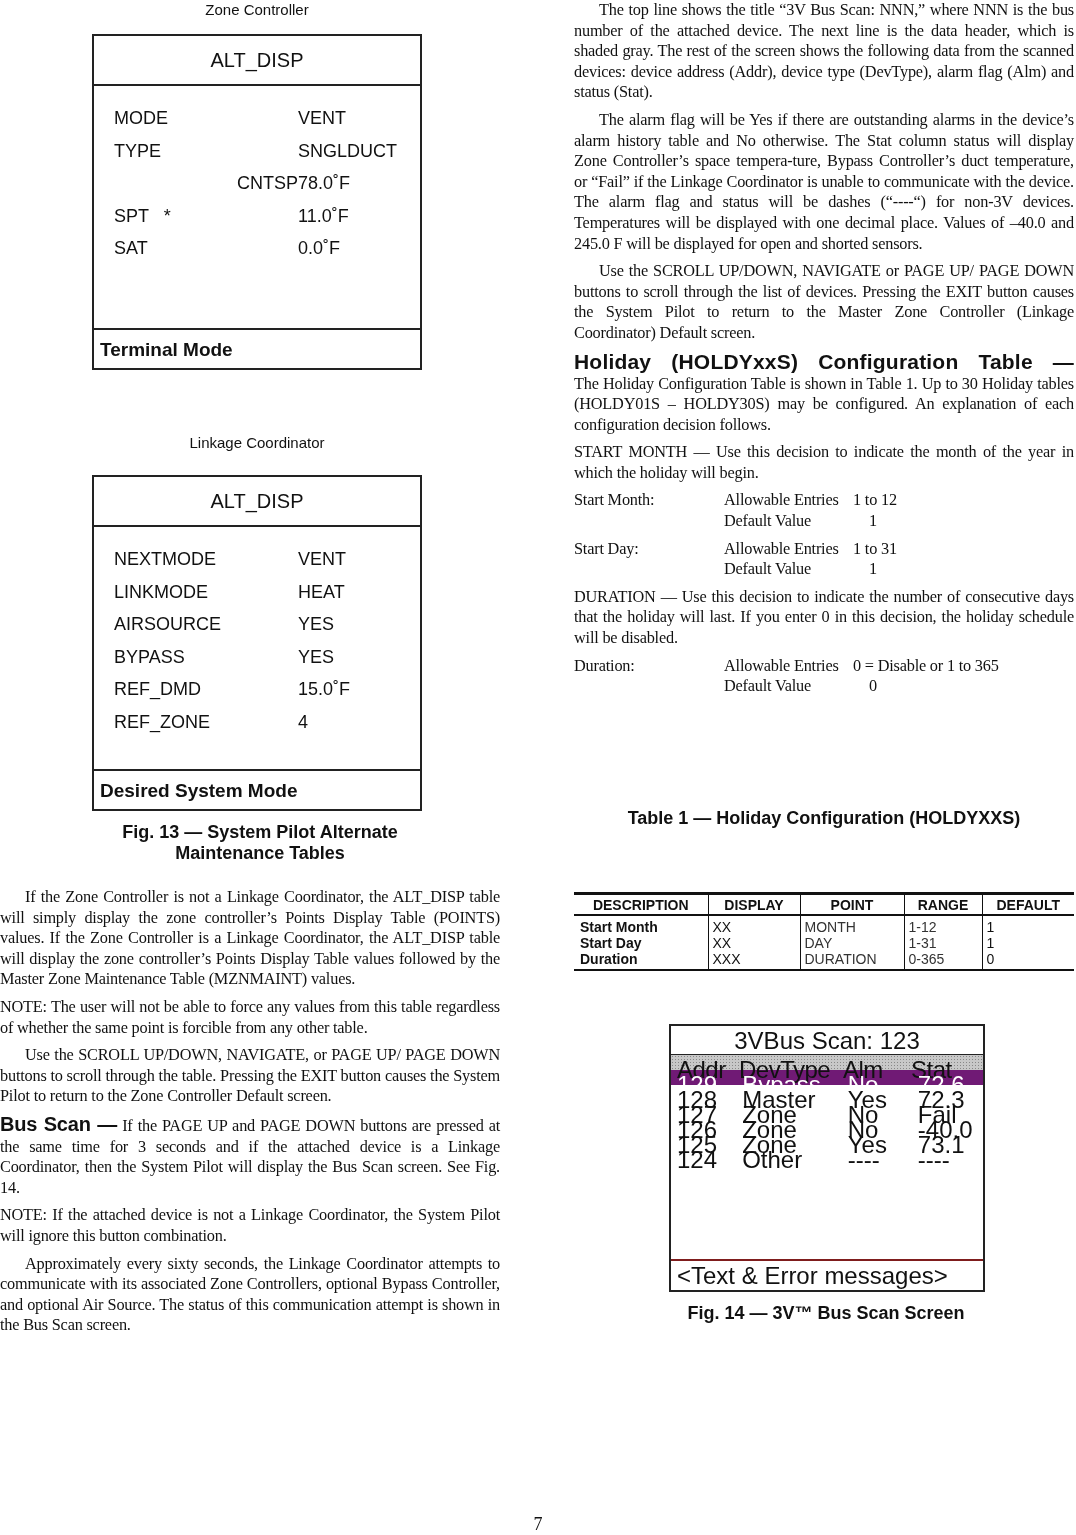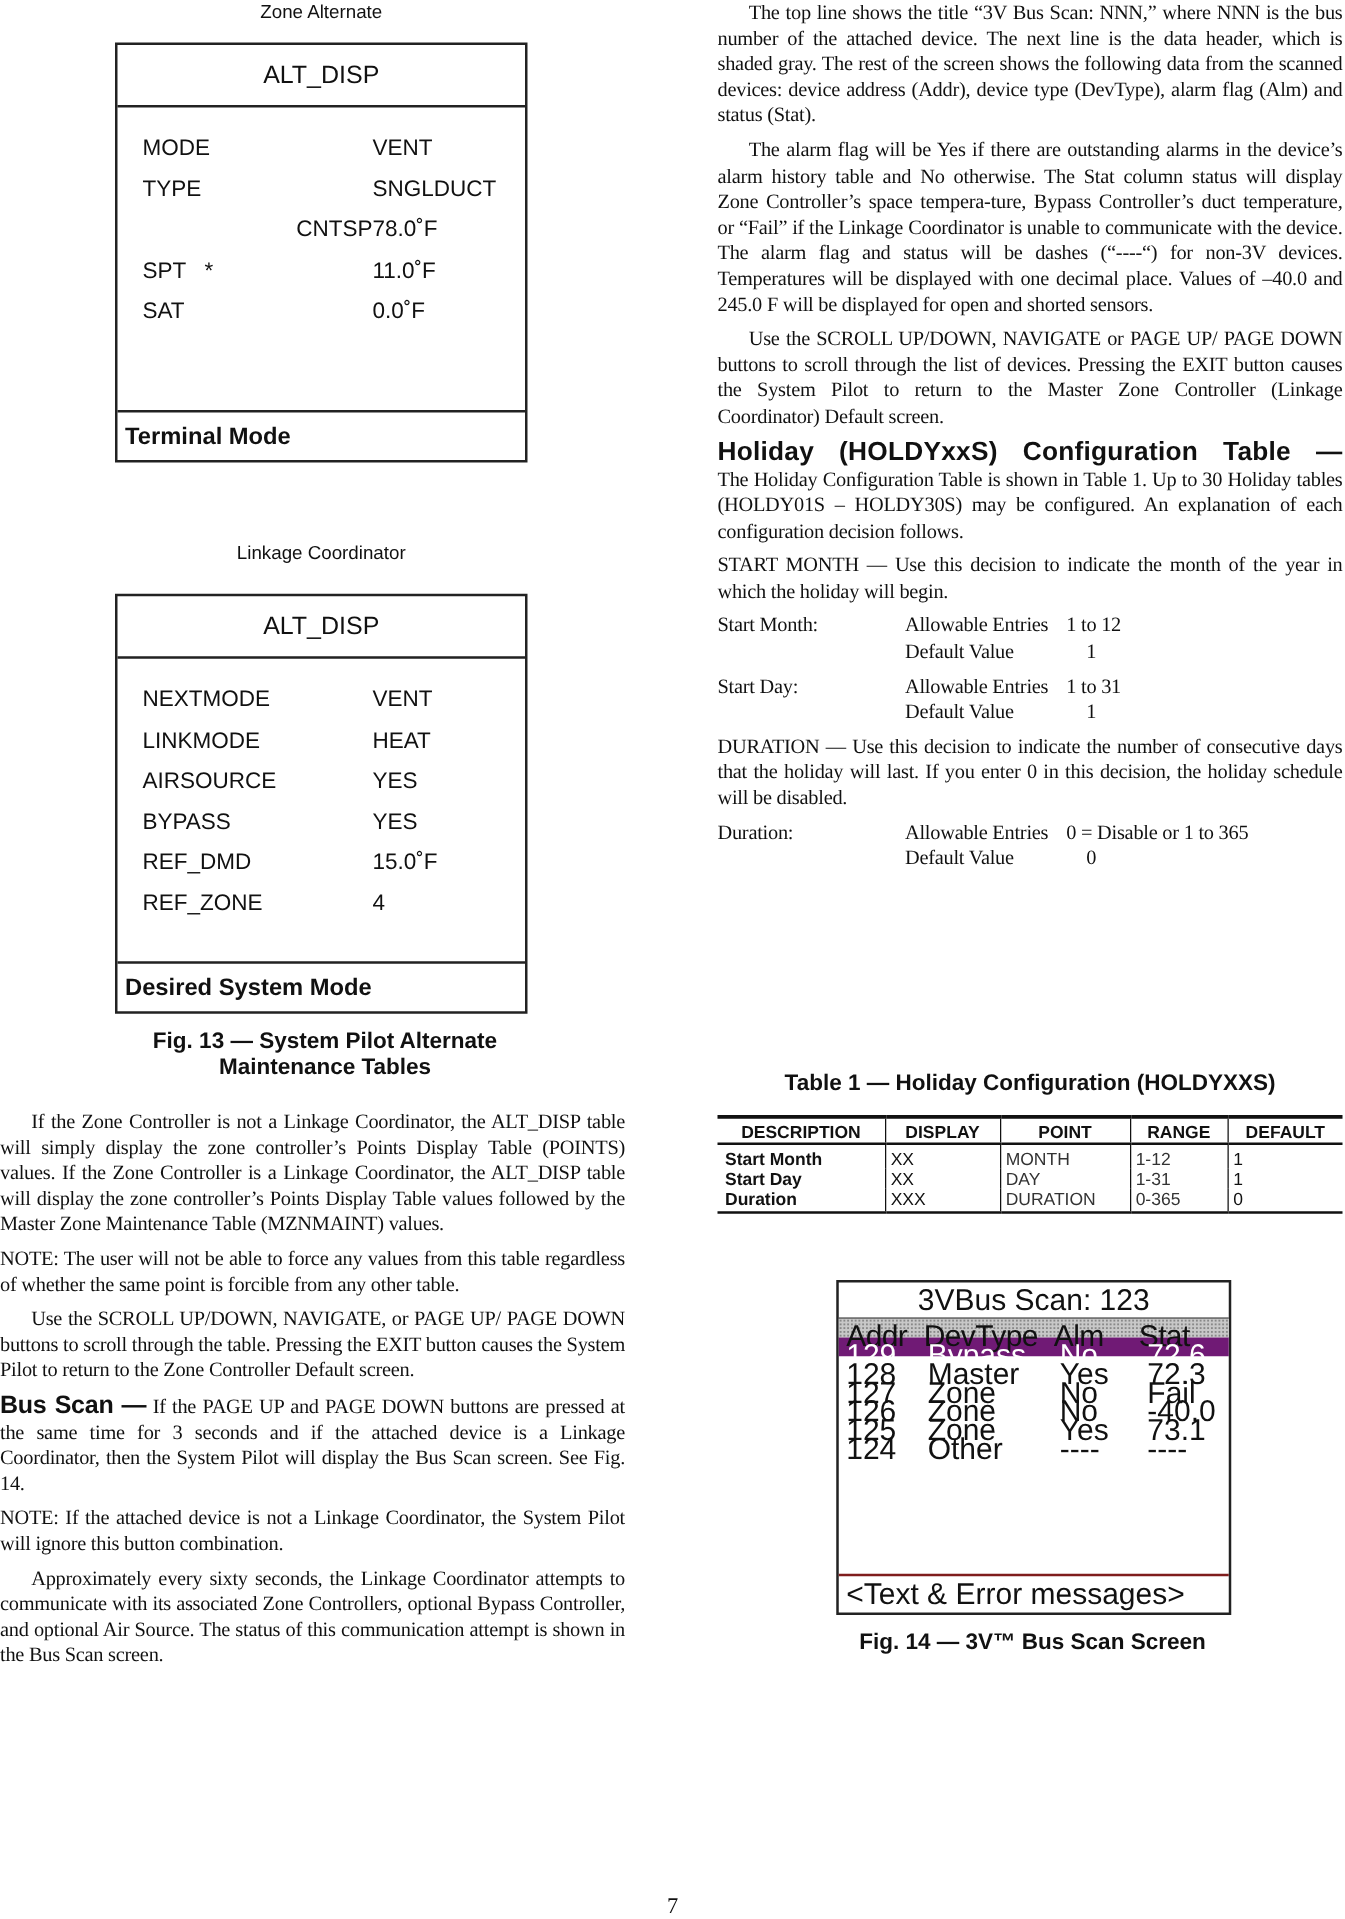--- a/index.html
+++ b/index.html
@@ -23,21 +23,21 @@
     .col p.ind { text-indent: 25px; }
     .head-inline { font-family: "Liberation Sans", sans-serif; font-weight: bold; font-size: 20px; }
     .holiday-head { font-family: "Liberation Sans", sans-serif; font-weight: bold; font-size: 21px; letter-spacing: 0.2px; line-height: 24px; display: block; text-align: justify; text-align-last: justify; }
 
     .entry { display: flex; line-height: 20.6px; margin-bottom: 7px; }
     .entry .lbl { width: 150px; }
     .entry .vals div { display: flex; }
     .entry .vals .dv { width: 135px; }
 
     
-    .t1-title { position: absolute; left: 572px; width: 504px; top: 856px; text-align: center; font-family: "Liberation Sans", sans-serif; font-weight: bold; font-size: 18px; }
+    .t1-title { position: absolute; left: 572px; width: 504px; top: 808px; text-align: center; font-family: "Liberation Sans", sans-serif; font-weight: bold; font-size: 18px; }
     table.t1 { position: absolute; left: 574px; top: 892px; width: 500px; border-collapse: collapse; font-family: "Liberation Sans", sans-serif; font-size: 14px; }
     table.t1 th { font-weight: bold; font-size: 14px; border-top: 3px solid #111; border-bottom: 2px solid #111; padding: 2px 2px 1px; text-align: center; }
     table.t1 td { padding: 0 0 0 4px; line-height: 16px; vertical-align: top; }
     table.t1 th + th, table.t1 td + td { border-left: 1.5px solid #111; }
     table.t1 tr:last-child td { border-bottom: 2px solid #111; padding-bottom: 2px; }
     table.t1 td.desc { font-weight: bold; padding-left: 6px; }
     table.t1 td.light { color: #333; }
 
     
     .bus { position: absolute; left: 669px; top: 1024px; width: 316px; height: 268px; border: 2px solid #222; font-family: "Liberation Sans", sans-serif; font-size: 24px; }
@@ -58,21 +58,21 @@
     .bus .b-head .c3 { width: 68px; }
     .bus .b-sel { background: #701a75; color: #fff; }
     .bus .b-foot { border-top: 2px solid #7f1d1d; height: 31px; line-height: 29px; padding-left: 6px; position: absolute; left: 0; right: 0; bottom: 0; }
     .fig14-caption { position: absolute; left: 640px; width: 372px; top: 1303px; text-align: center; font-family: "Liberation Sans", sans-serif; font-weight: bold; font-size: 18px; }
 
     .page-num { position: absolute; left: 0; width: 1076px; top: 1514px; text-align: center; font-size: 18px; }
   </style>
 </head>
 <body>
 
-<div class="fig-caption-top" style="top:1px;">Zone Alternate</div>
+<div class="fig-caption-top" style="top:1px;">Zone Controller</div>
 <div class="disp-box" style="top:34px; height:336px;">
   <div class="title">ALT_DISP</div>
   <div class="body" style="height:242px;">
     <div class="row">
         <span class="k">MODE</span>
         <span>VENT</span>
       </div>
     <div class="row">
         <span class="k">TYPE</span>
         <span>SNGLDUCT</span>

